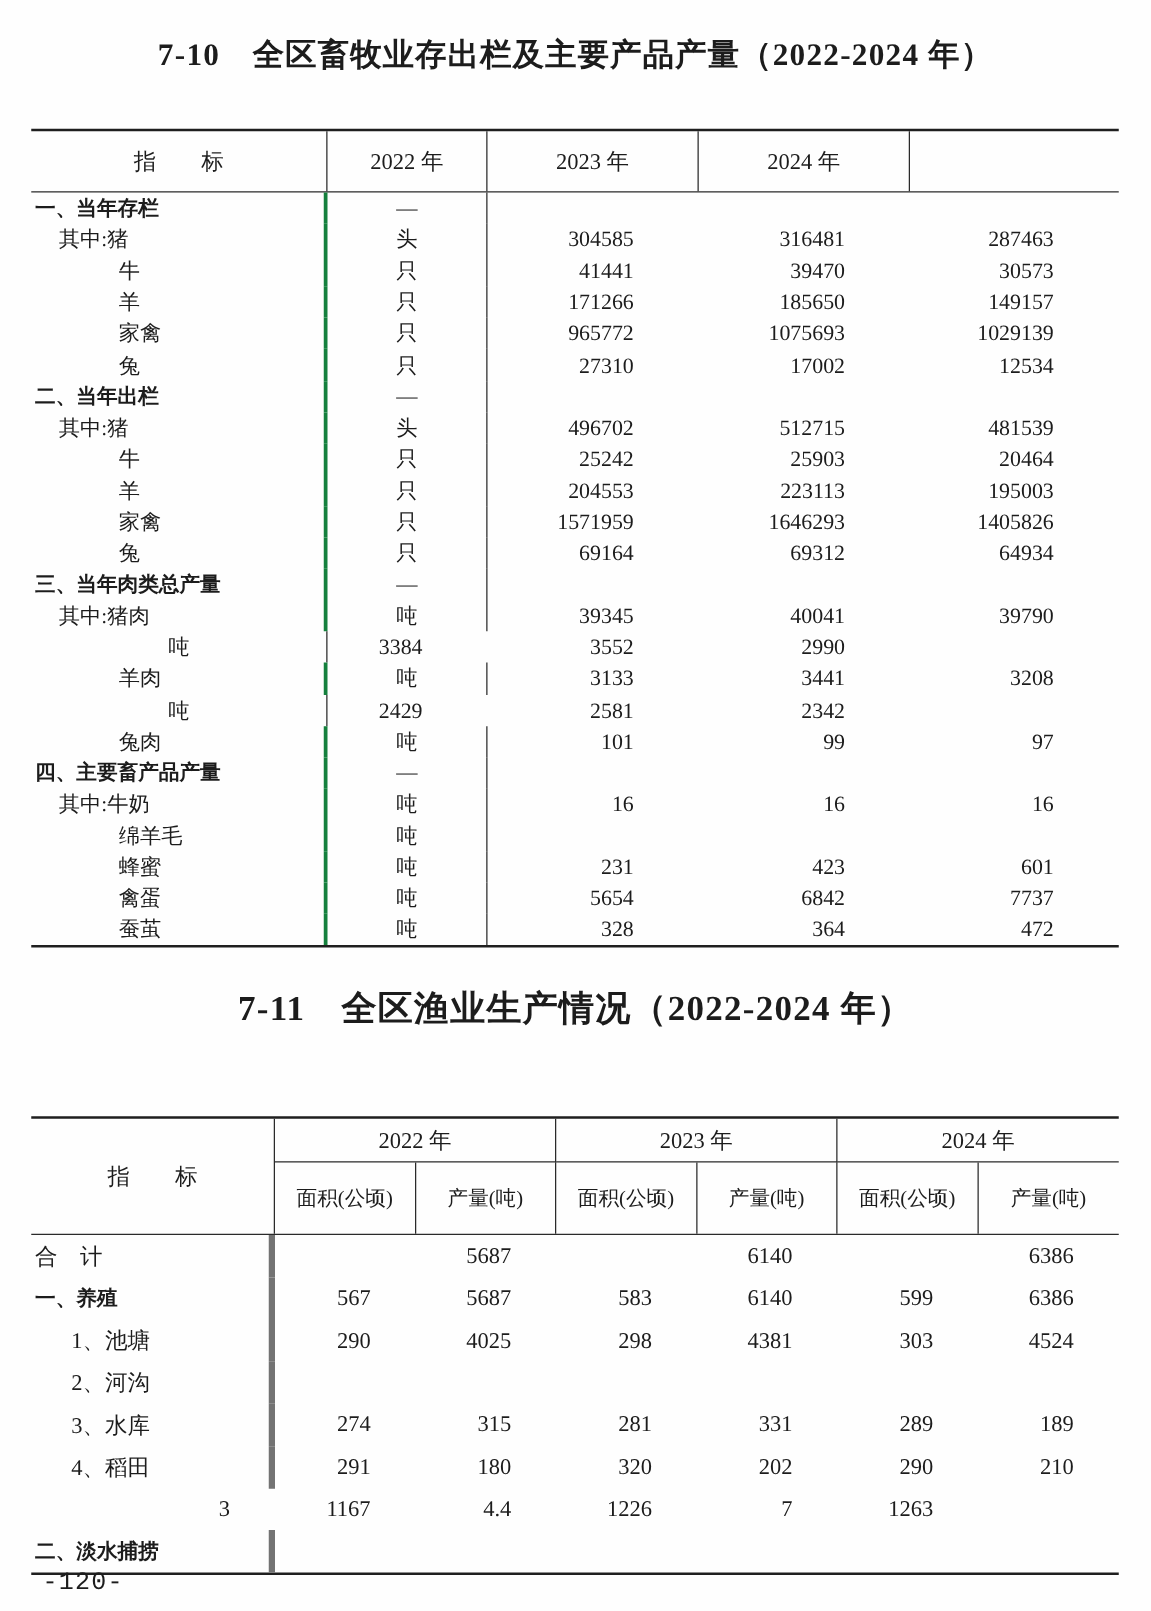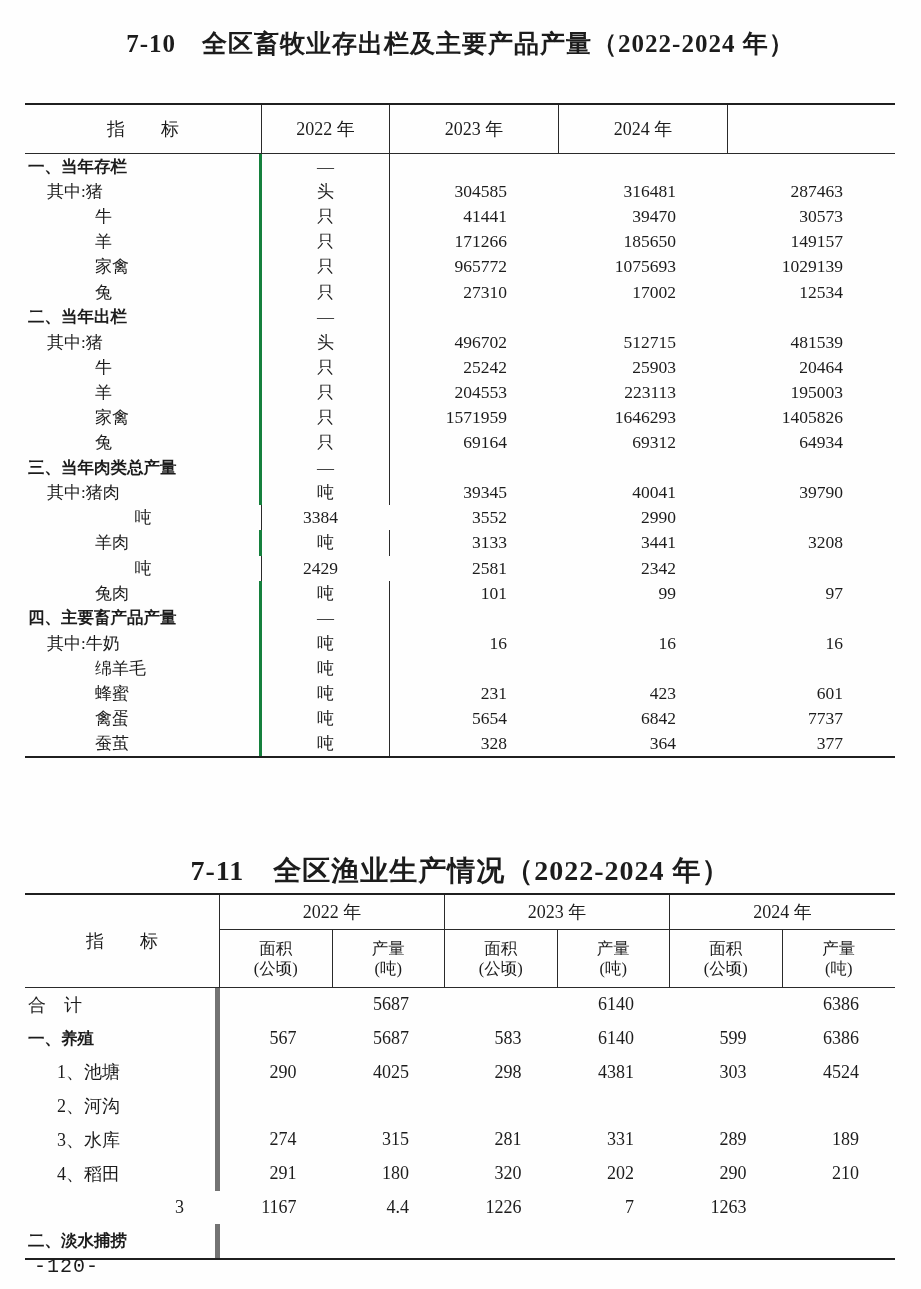--- a/index.html
+++ b/index.html
@@ -15,21 +15,21 @@
     overflow: hidden;
   }
   .doc-title {
     position: absolute;
     left: 0; right: 0;
     text-align: center;
     font-weight: bold;
     letter-spacing: 1px;
   }
   .doc-title.t1-title { top: 27px; font-size: 25px; }
-  .doc-title.t2-title { top: 852px; font-size: 28px; }
+  .doc-title.t2-title { top: 788px; font-size: 28px; }
 
   
   .tbl1 {
     position: absolute;
     left: 25px; top: 103px;
     width: 870px;
     border-top: 2px solid #1f1f1f;
     border-bottom: 2px solid #1f1f1f;
   }
   .t1-grid { display: grid; grid-template-columns: 237px 128px 169px 169px 167px; }
@@ -55,21 +55,21 @@
     width: 870px;
     border-top: 2px solid #1f1f1f;
     border-bottom: 2px solid #1f1f1f;
   }
   .t2-grid { display: grid; grid-template-columns: 195px repeat(6, 1fr); }
   .t2-header { grid-template-rows: 35px 57px; border-bottom: 1px solid #2a2a2a; }
   .t2-header > div { display: flex; align-items: center; justify-content: center; }
   .t2-ind { grid-row: 1 / 3; grid-column: 1; border-right: 1px solid #2a2a2a; font-size: 18px; }
   .t2-year { grid-column: span 2; border-bottom: 1px solid #2a2a2a; font-size: 18px; }
   .t2-year.sep { border-right: 1px solid #2a2a2a; }
-  .t2-sub { flex-direction: column; line-height: 1.2; font-size: 16.5px; padding: 4px 0; }
+  .t2-sub { flex-direction: row; line-height: 1.2; font-size: 16.5px; padding: 4px 0; }
   .t2-sub.sep { border-right: 1px solid #2a2a2a; }
   .t2-row { height: 33.75px; font-size: 18px; }
   .t2-row > div { display: flex; align-items: center; }
   .t2-row .lab { border-right: 5px solid #737373; padding-left: 3px; }
   .t2-row .num { justify-content: flex-end; padding-right: 36px; }
   .t2-row.lv-item .lab { padding-left: 32px; }
 
   .page-no {
     position: absolute;
     left: 34px; top: 1255px;
@@ -251,21 +251,21 @@
         <div class="unit">吨</div>
         <div class="num">5654</div>
         <div class="num">6842</div>
         <div class="num">7737</div>
       </div>
         <div class="t1-grid t1-row lv-item">
         <div class="lab">蚕茧</div>
         <div class="unit">吨</div>
         <div class="num">328</div>
         <div class="num">364</div>
-        <div class="num">377</div>
+        <div class="num">472</div>
       </div>
       </div>
   </div>
 
   <div class="doc-title t2-title">7-11　全区渔业生产情况（2022-2024 年）</div>
 
   <div class="tbl2">
     <div class="t2-grid t2-header">
       <div class="t2-ind">指　　标</div>
       <div class="t2-year sep">2022 年</div>

